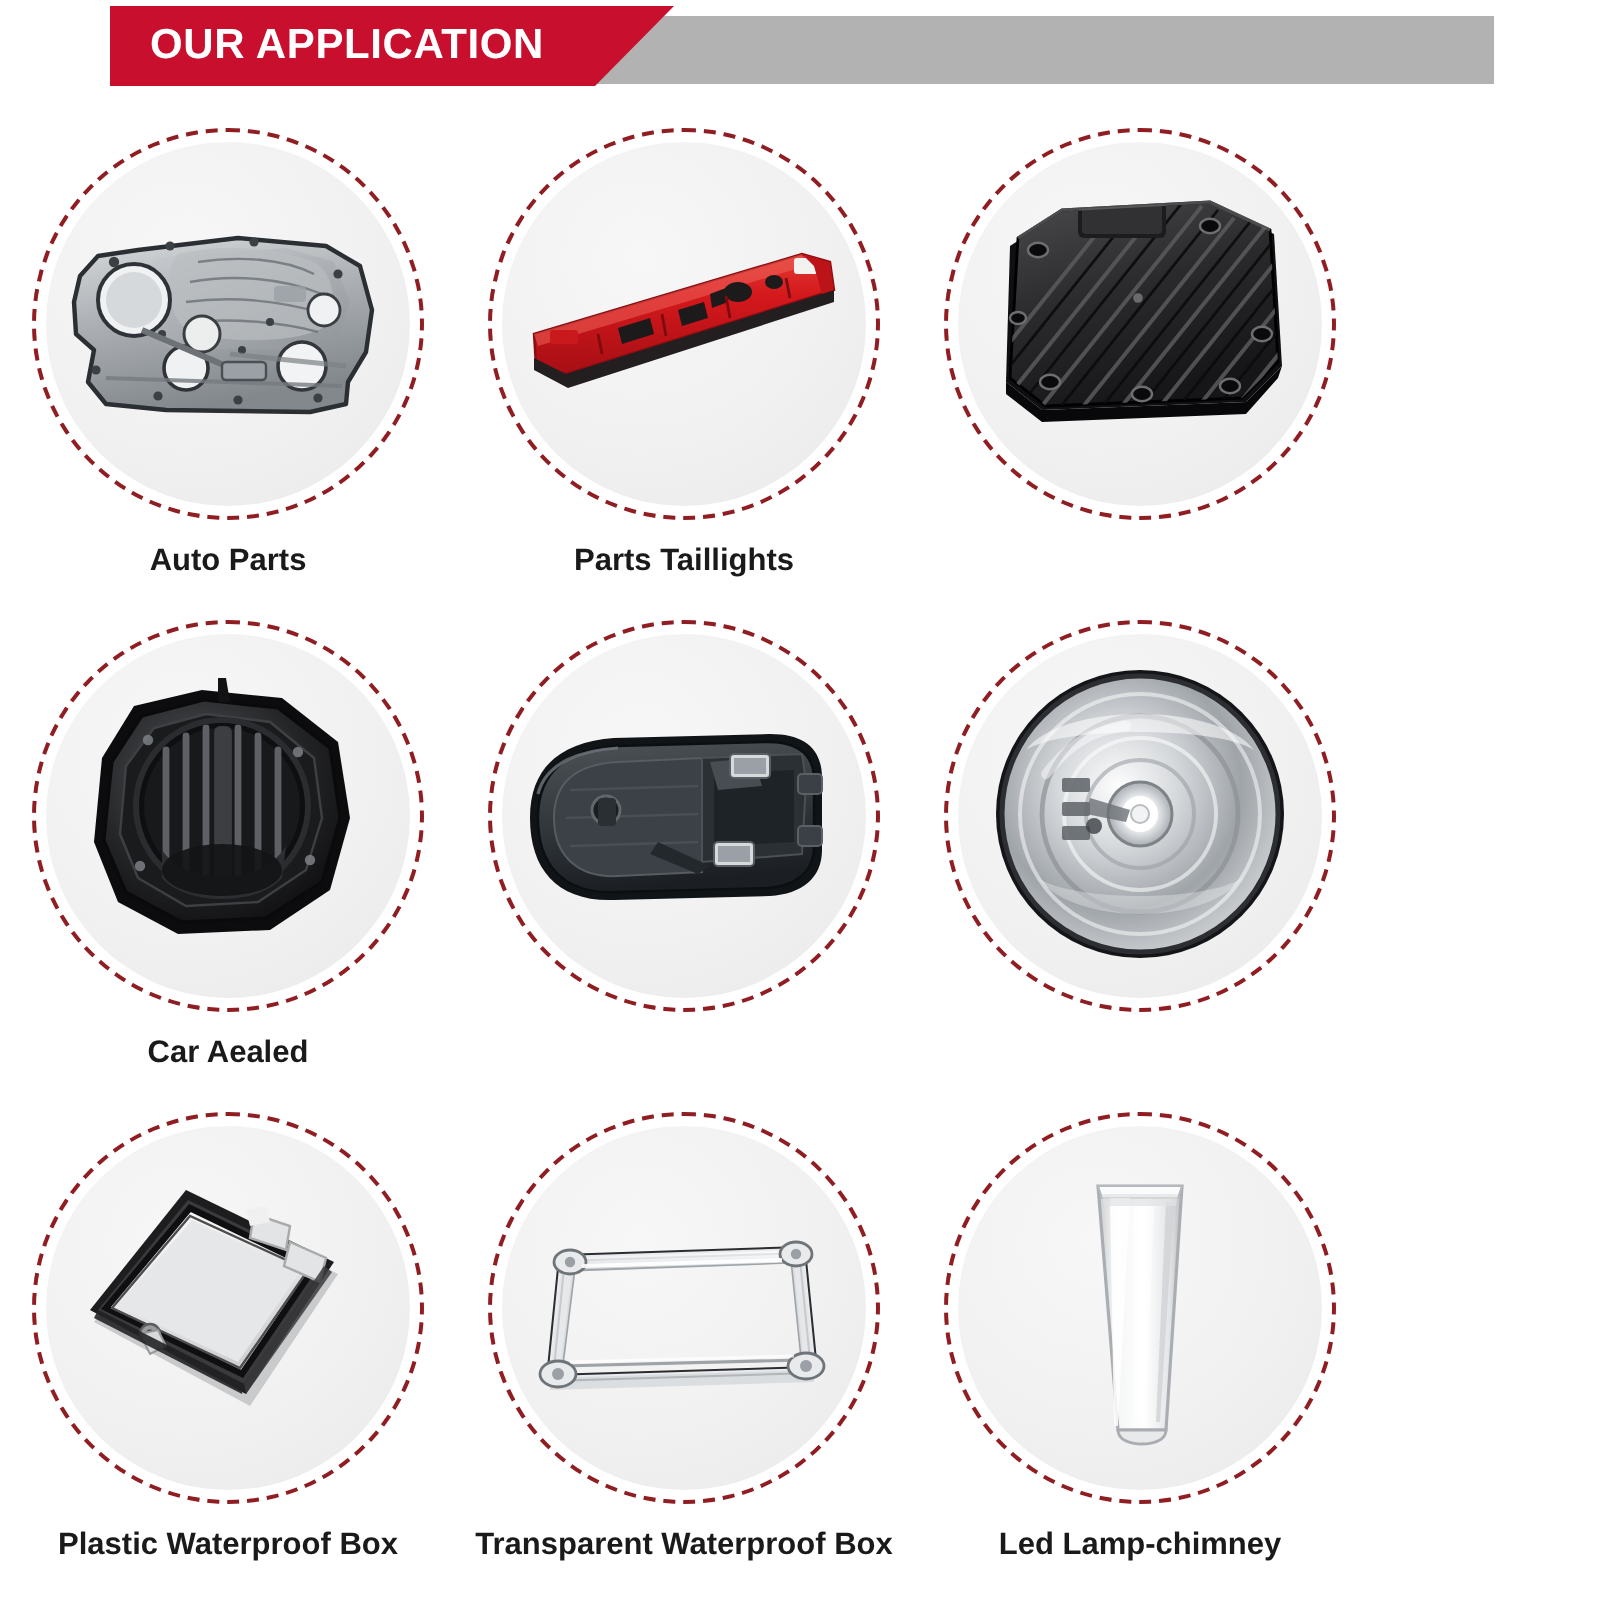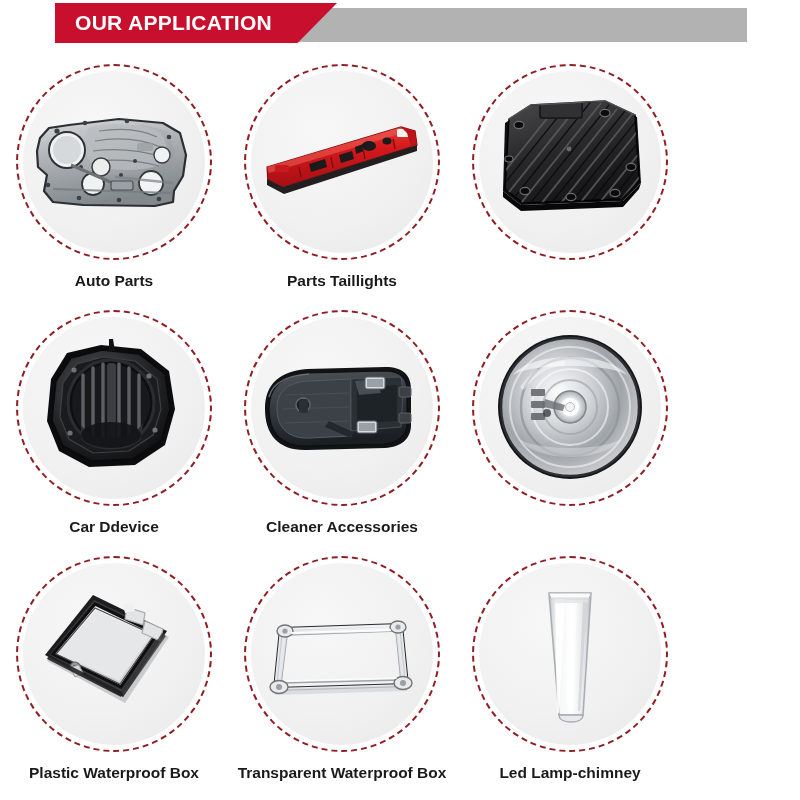--- a/index.html
+++ b/index.html
@@ -315,21 +315,21 @@
               <circle cx="51" cy="53" r="2.6"></circle>
               <circle cx="126" cy="59" r="2.6"></circle>
               <circle cx="132" cy="113" r="2.6"></circle>
               <circle cx="47" cy="116" r="2.6"></circle>
             </g>
             <path d="M86 22 L90 22 L92 34 L86 34 Z" fill="#121214"></path>
           </svg>
         </div>
         <div class="circle-dash"></div>
       </div>
-      <div class="caption">Car Ddevice</div>
+      <div class="caption">Car Aealed</div>
     </div>
 
     <div class="cell">
       <div class="circle-wrap">
         <div class="circle-fill">
           <svg viewBox="0 0 182 182">
             <defs>
               <linearGradient id="gry" x1="0" y1="0" x2="0.2" y2="1">
                 <stop offset="0" stop-color="#4e5358"></stop>
                 <stop offset="0.55" stop-color="#32373c"></stop>
@@ -354,21 +354,20 @@
             <rect x="148" y="70" width="12" height="10" rx="2" fill="#3a4046" stroke="#5a6066" stroke-width="1"></rect>
             <rect x="148" y="96" width="12" height="10" rx="2" fill="#3a4046" stroke="#5a6066" stroke-width="1"></rect>
             <circle cx="52" cy="88" r="7" fill="#1a1e22" stroke="#61676d" stroke-width="1.5"></circle>
             <rect x="48" y="82" width="9" height="14" rx="2" fill="#2a2f34"></rect>
             <path d="M78 104 L104 116 L98 120 L74 110 Z" fill="#23282c"></path>
             <path d="M18 80 C22 64 40 58 58 57" fill="none" stroke="#70767c" stroke-width="1.6" opacity="0.8"></path>
           </svg>
         </div>
         <div class="circle-dash"></div>
       </div>
-      <div class="caption">Cleaner Accessories</div>
     </div>
 
     <div class="cell">
       <div class="circle-wrap">
         <div class="circle-fill">
           <svg viewBox="0 0 182 182">
             <defs>
               <radialGradient id="lampG" cx="0.42" cy="0.4" r="0.72">
                 <stop offset="0" stop-color="#fdfdfd"></stop>
                 <stop offset="0.3" stop-color="#d6d9dc"></stop>

